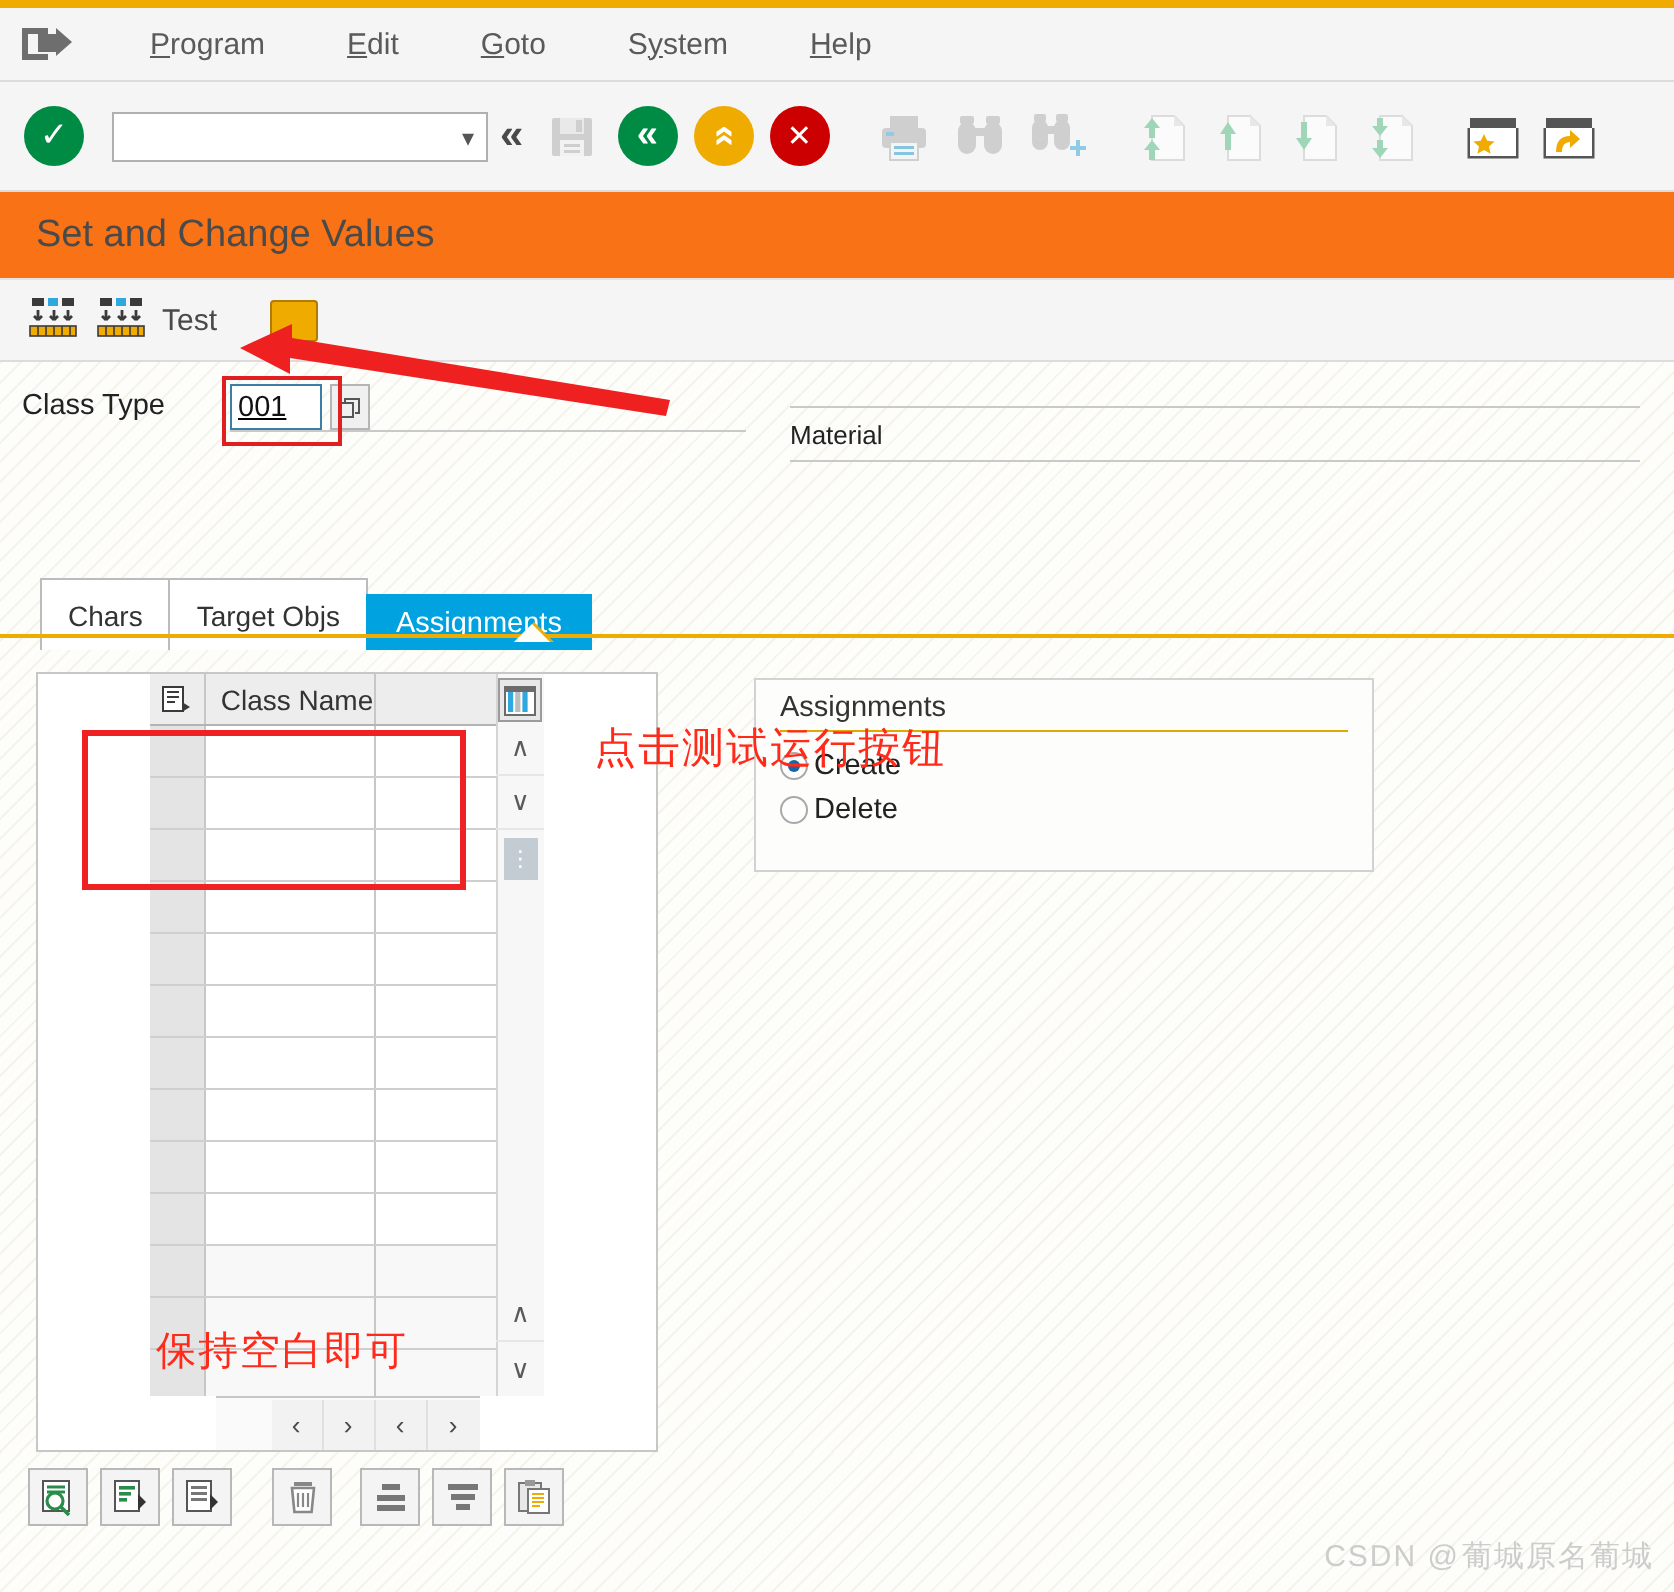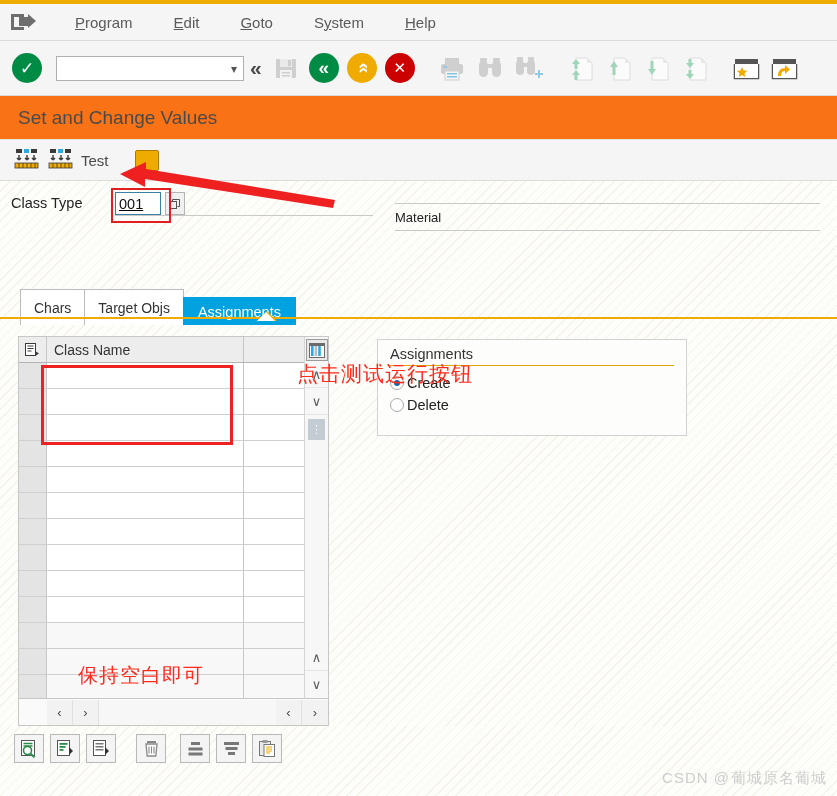--- a/index.html
+++ b/index.html
@@ -280,20 +280,21 @@
 
   
   .grid-wrap {
     position: absolute;
     left: 18px; top: 155px;
     width: 311px; height: 390px;
     border: 1px solid #c7c7c7;
     background: #fff;
     display: flex;
     flex-direction: column;
+    align-items: center;
   }
   .grid-main { flex: 1; display: flex; overflow: hidden; }
   .grid-left { flex: 1; display: flex; flex-direction: column; }
   .grid-header {
     height: 26px;
     background: #ededed;
     border-bottom: 1px solid #b4b4b4;
     display: flex;
     align-items: center;
   }

